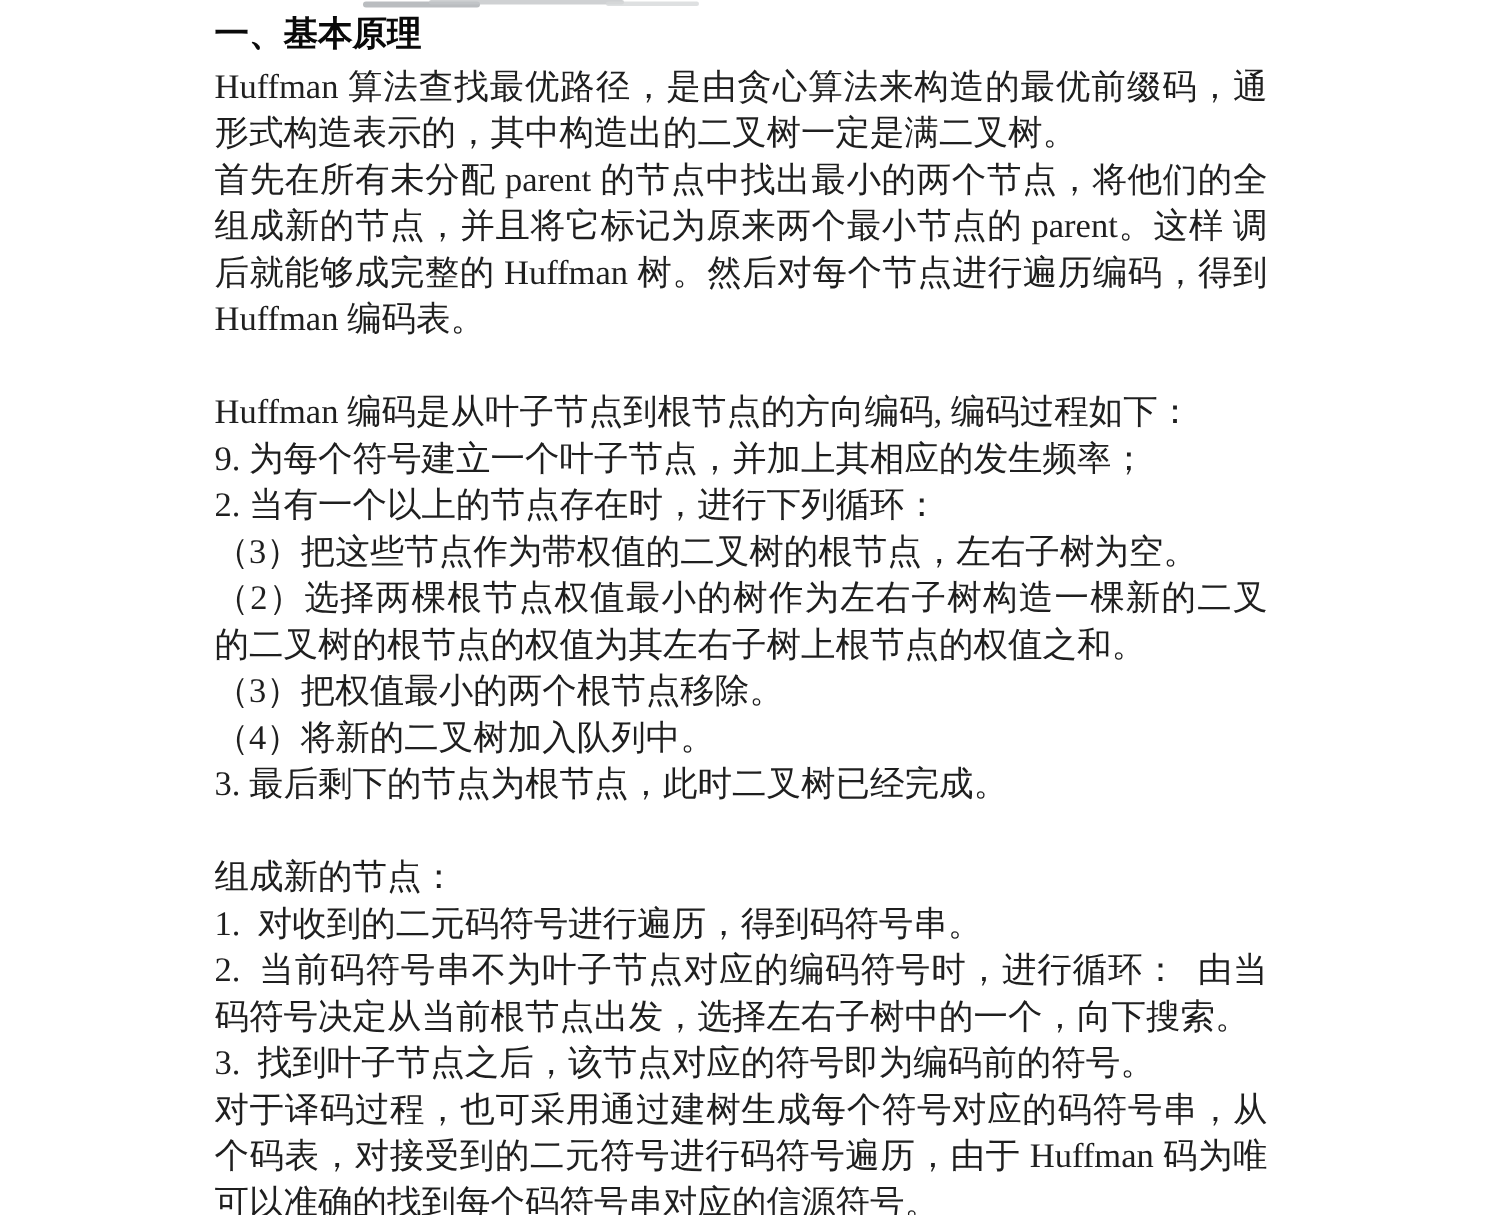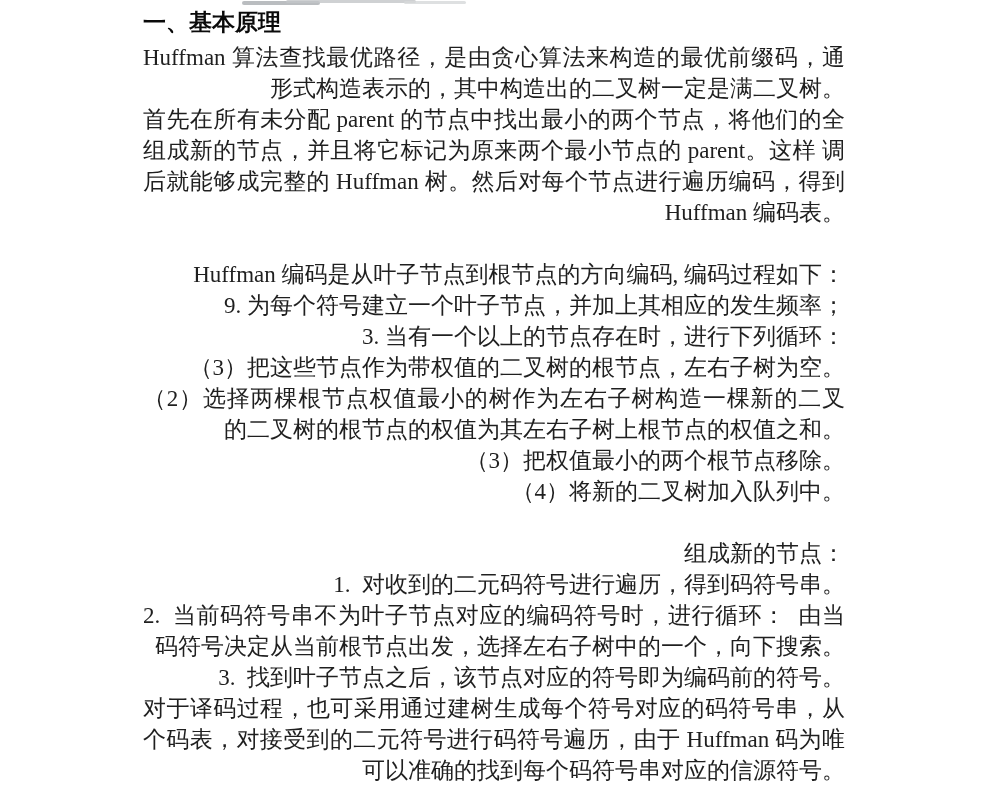--- a/index.html
+++ b/index.html
@@ -23,21 +23,21 @@
   .content {
     position: absolute; left: 143px; top: 6px; width: 702px;
     color: #1f1f1f;
   }
   .heading {
     height: 36px; line-height: 34px;
     font-size: 23px; font-weight: 700; color: #0a0a0a;
   }
   .ln {
     height: 31px; line-height: 31px;
-    font-size: 23px; overflow: hidden; text-align: right;
+    font-size: 23px; overflow: hidden;
   }
   .ln.j { text-align: justify; text-align-last: justify; }
   .ln.blank {  }
 </style>
 </head>
 <body>
 
 <div class="page">
 
   <div class="remnant">
@@ -53,26 +53,27 @@
     <div class="ln">形式构造表示的，其中构造出的二叉树一定是满二叉树。</div>
     <div class="ln j">首先在所有未分配 parent 的节点中找出最小的两个节点，将他们的全值相加，</div>
     <div class="ln j">组成新的节点，并且将它标记为原来两个最小节点的 parent。这样 调用递归，最</div>
     <div class="ln j">后就能够成完整的 Huffman 树。然后对每个节点进行遍历编码，得到最终的</div>
     <div class="ln">Huffman 编码表。</div>
 
     <div class="ln blank"></div>
 
     <div class="ln">Huffman 编码是从叶子节点到根节点的方向编码, 编码过程如下：</div>
     <div class="ln">9. 为每个符号建立一个叶子节点，并加上其相应的发生频率；</div>
-    <div class="ln">3. 当有一个以上的节点存在时，进行下列循环：</div>
+    <div class="ln">2. 当有一个以上的节点存在时，进行下列循环：</div>
     <div class="ln">（3）把这些节点作为带权值的二叉树的根节点，左右子树为空。</div>
     <div class="ln j">（2）选择两棵根节点权值最小的树作为左右子树构造一棵新的二叉树，且至新</div>
     <div class="ln">的二叉树的根节点的权值为其左右子树上根节点的权值之和。</div>
     <div class="ln">（3）把权值最小的两个根节点移除。</div>
     <div class="ln">（4）将新的二叉树加入队列中。</div>
+    <div class="ln">3. 最后剩下的节点为根节点，此时二叉树已经完成。</div>
 
     <div class="ln blank"></div>
 
     <div class="ln">组成新的节点：</div>
     <div class="ln">1.&nbsp; 对收到的二元码符号进行遍历，得到码符号串。</div>
     <div class="ln j">2.&nbsp; 当前码符号串不为叶子节点对应的编码符号时，进行循环：&nbsp; 由当前接收到的</div>
     <div class="ln">码符号决定从当前根节点出发，选择左右子树中的一个，向下搜索。</div>
     <div class="ln">3.&nbsp; 找到叶子节点之后，该节点对应的符号即为编码前的符号。</div>
     <div class="ln j">对于译码过程，也可采用通过建树生成每个符号对应的码符号串，从而建立 一</div>
     <div class="ln j">个码表，对接受到的二元符号进行码符号遍历，由于 Huffman 码为唯一可译码，</div>

